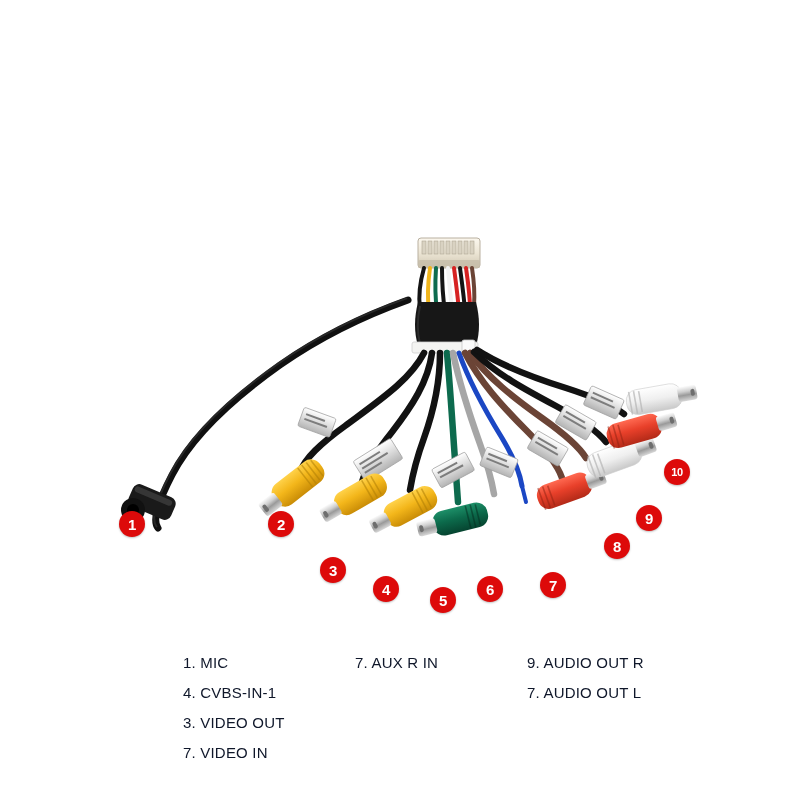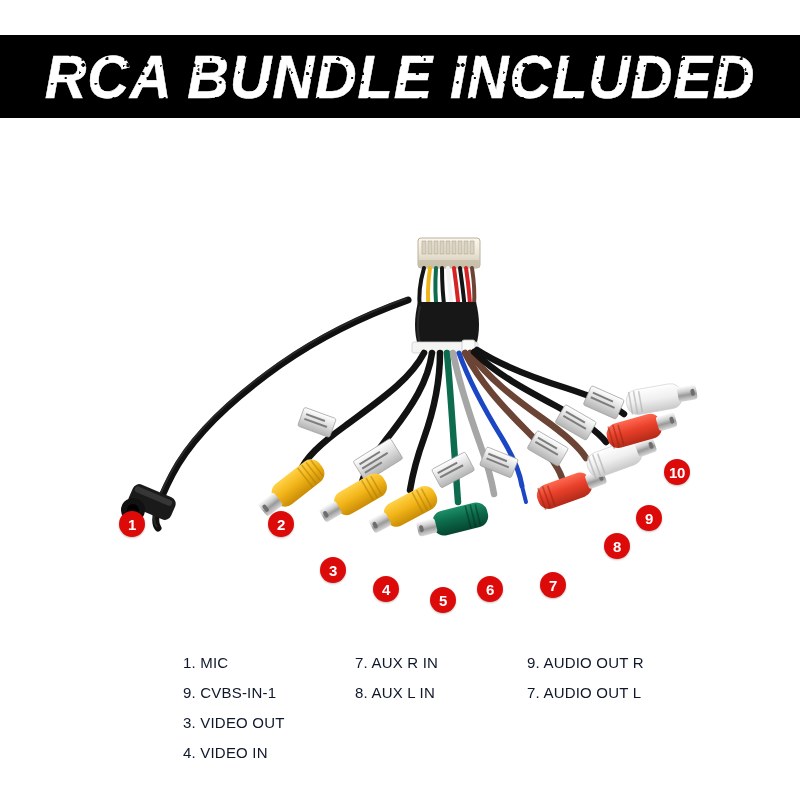--- a/index.html
+++ b/index.html
@@ -91,21 +91,21 @@
     width:26px;height:26px;border-radius:50%;
     background:#dd0a0a;
     color:#ffffff;
     font-size:15px;font-weight:bold;
     display:flex;align-items:center;justify-content:center;
     line-height:1;
     box-shadow:0 1px 2px rgba(0,0,0,.25);
     letter-spacing:-0.3px;
     font-family:"Liberation Sans", sans-serif;
   }
-  .badge.wide{font-size:15px;}
+  .badge.wide{font-size:11px;}
 
   
   .legend{
     position:absolute;left:0;top:648px;width:800px;height:140px;
   }
   .legend-col{position:absolute;top:0;}
   .legend-col.c1{left:183px;}
   .legend-col.c2{left:355px;}
   .legend-col.c3{left:527px;}
   .legend-item{
@@ -115,23 +115,20 @@
     white-space:nowrap;
     font-family:"Liberation Sans", sans-serif;
     letter-spacing:.2px;
   }
 </style>
 </head>
 <body>
 
 <div id="page">
 
-  <div class="title-bar">
-    <div class="title-text">RCA BUNDLE INCLUDED</div>
-  </div>
 
 
   <div class="photo">
     <svg viewBox="0 0 800 440" xmlns="http://www.w3.org/2000/svg">
       <defs>
         <linearGradient id="metal" x1="0" y1="0" x2="0" y2="1">
           <stop offset="0" stop-color="#fdfdfd"></stop>
           <stop offset="0.35" stop-color="#cfcfcf"></stop>
           <stop offset="0.6" stop-color="#9a9a9a"></stop>
           <stop offset="1" stop-color="#d8d8d8"></stop>
@@ -398,27 +395,26 @@
       <div class="badge" style="left: 477px; top: 576px; background: rgb(221, 10, 10); color: rgb(255, 255, 255);">6</div>
       <div class="badge" style="left: 540px; top: 572px; background: rgb(221, 10, 10); color: rgb(255, 255, 255);">7</div>
       <div class="badge" style="left: 604px; top: 533px; background: rgb(221, 10, 10); color: rgb(255, 255, 255);">8</div>
       <div class="badge" style="left: 636px; top: 505px; background: rgb(221, 10, 10); color: rgb(255, 255, 255);">9</div>
       <div class="badge wide" style="left: 664px; top: 459px; background: rgb(221, 10, 10); color: rgb(255, 255, 255);">10</div>
     </div>
 
   <div class="legend">
     <div class="legend-col c1">
         <div class="legend-item">1. MIC</div>
-        <div class="legend-item">9. CVBS-IN-1</div>
+        <div class="legend-item">4. CVBS-IN-1</div>
         <div class="legend-item">3. VIDEO OUT</div>
-        <div class="legend-item">4. VIDEO IN</div>
+        <div class="legend-item">7. VIDEO IN</div>
       </div>
     <div class="legend-col c2">
         <div class="legend-item">7. AUX R IN</div>
-        <div class="legend-item">8. AUX L IN</div>
       </div>
     <div class="legend-col c3">
         <div class="legend-item">9. AUDIO OUT R</div>
         <div class="legend-item">7. AUDIO OUT L</div>
       </div>
   </div>
 
 </div>
 
 </body></html>

